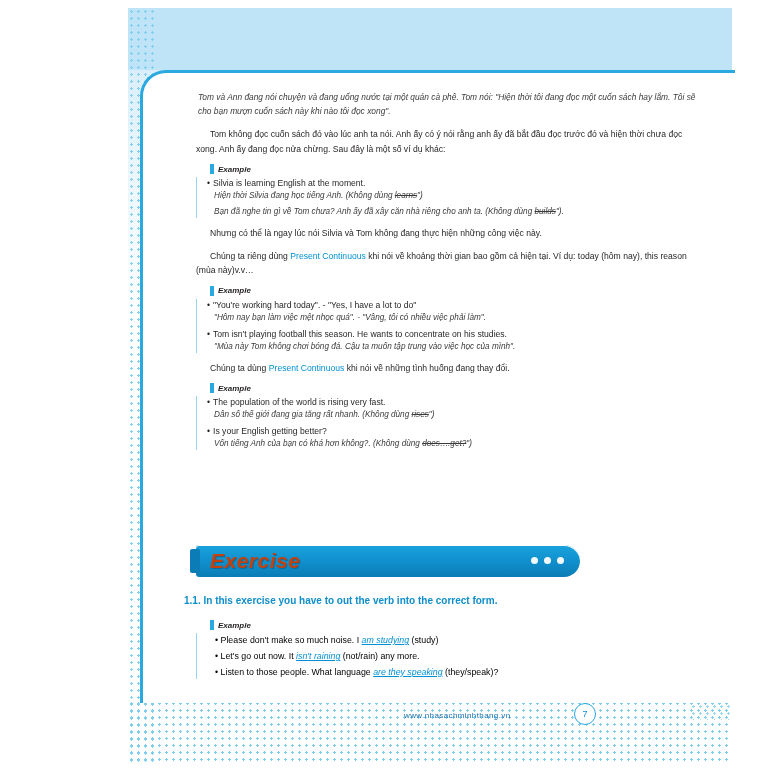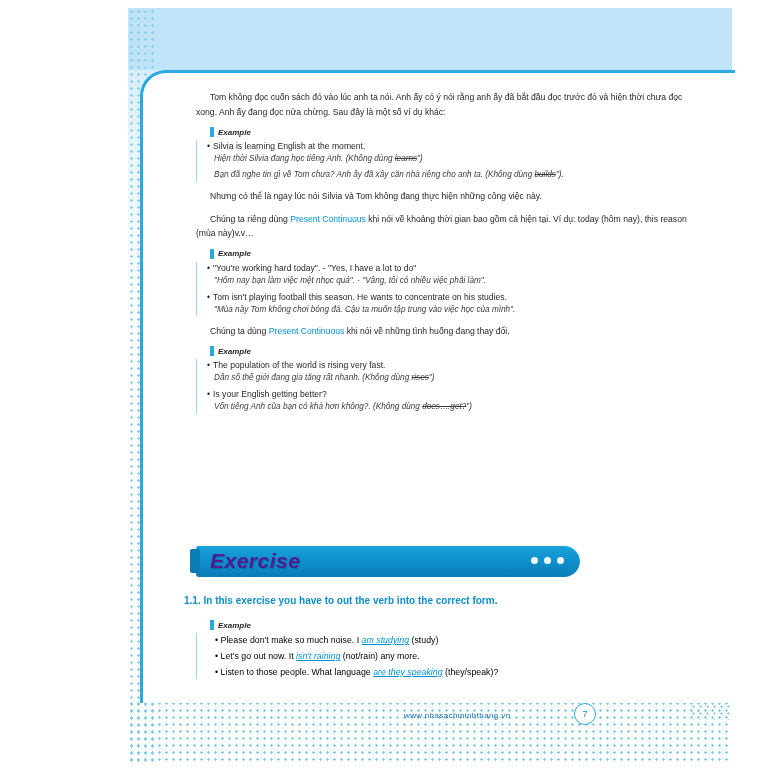--- a/index.html
+++ b/index.html
@@ -170,21 +170,21 @@
     background: #0b7cb5;
     border-radius: 2px;
   }
   .banner-text {
     position: absolute;
     left: 14px;
     top: 4px;
     font-size: 21px;
     font-weight: bold;
     font-style: italic;
-    color: #4c1d95;
+    color: #c2410c;
     letter-spacing: .5px;
     text-shadow: 1px 1px 0 #0a6d9f;
   }
   .banner-dots {
     position: absolute;
     right: 16px;
     top: 12px;
     display: flex;
     gap: 6px;
   }
@@ -257,20 +257,21 @@
 <div id="page">
   <div class="page-bg"></div>
   <div class="top-band"></div>
   <div class="left-dots"></div>
   <div class="right-dots"></div>
   <div class="bottom-dots"></div>
   <div class="inner-white"></div>
 
   <div class="content">
 
+    <p class="intro-italic">Tom và Ann đang nói chuyện và đang uống nước tại một quán cà phê. Tom nói: "Hiện thời tôi đang đọc một cuốn sách hay lắm. Tôi sẽ cho bạn mượn cuốn sách này khi nào tôi đọc xong".</p>
 
     <p class="para">Tom không đọc cuốn sách đó vào lúc anh ta nói. Anh ấy có ý nói rằng anh ấy đã bắt đầu đọc trước đó và hiện thời chưa đọc xong. Anh ấy đang đọc nửa chừng. Sau đây là một số ví dụ khác:</p>
 
     <div class="example-tag">
       <span class="bar"></span>
       <span class="lbl">Example</span>
     </div>
 
     <div class="ex-block">
       <div class="ex-item">

